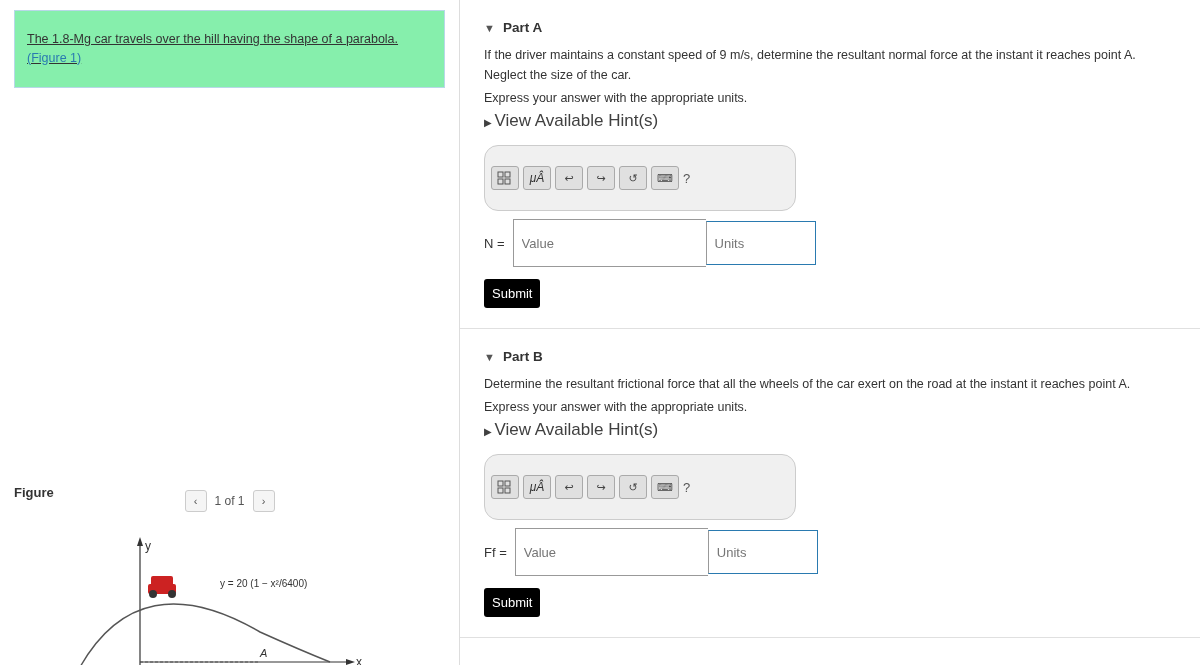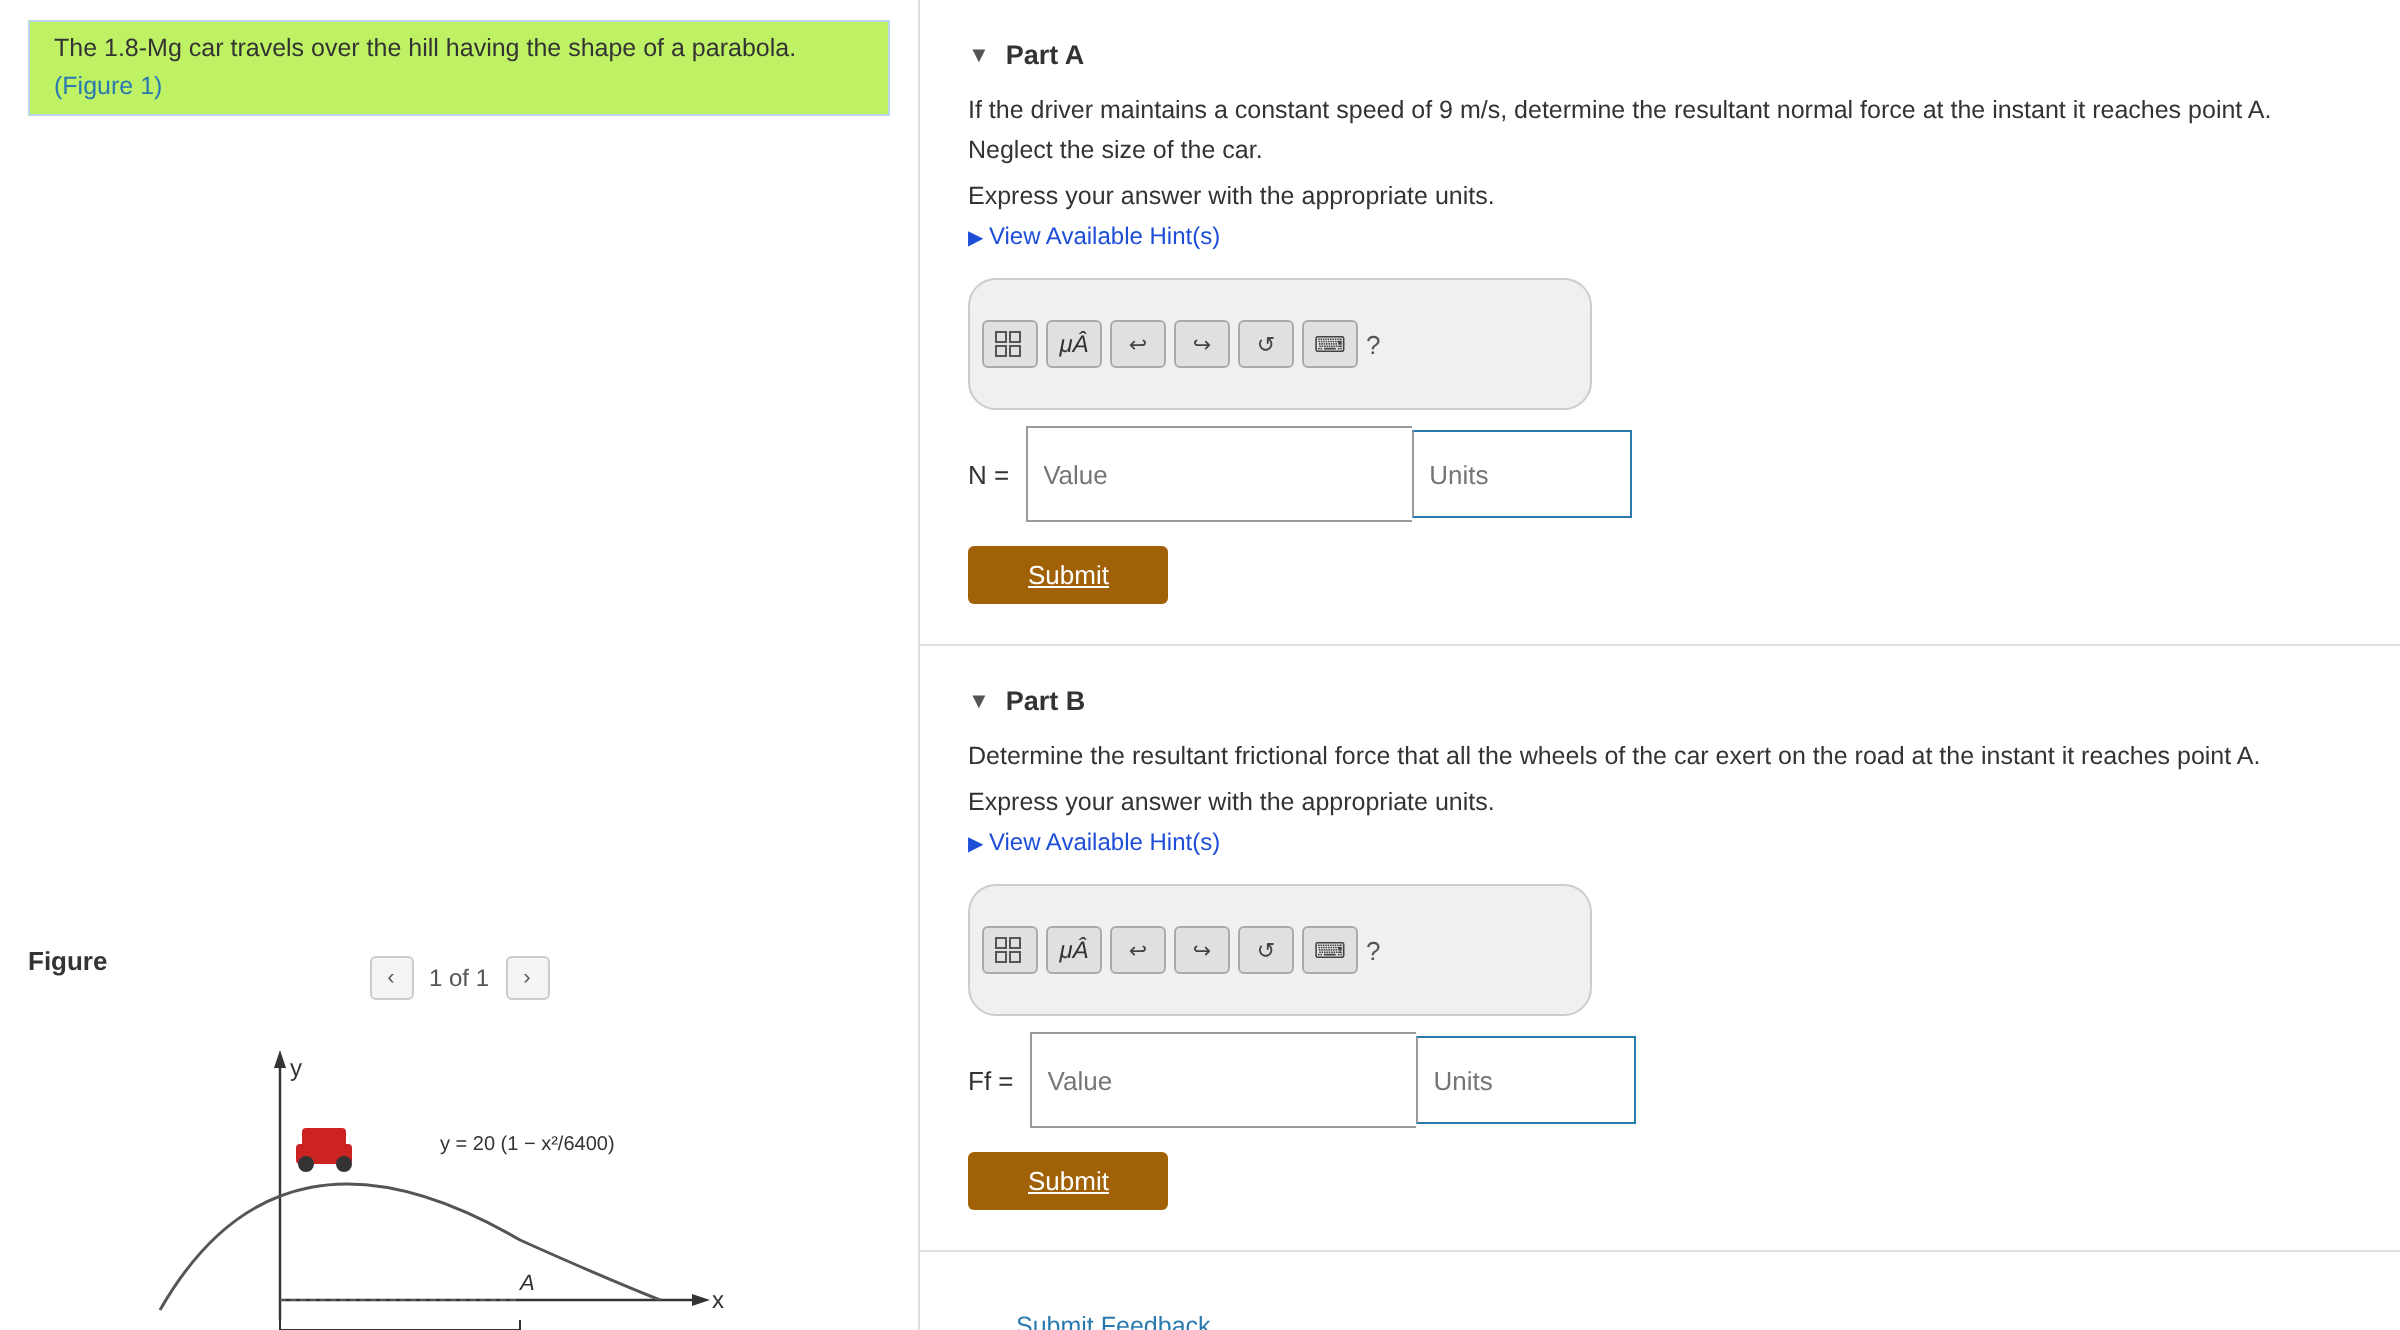--- a/index.html
+++ b/index.html
@@ -17,27 +17,28 @@
     .left-panel {
       width: 460px;
       min-height: 665px;
       border-right: 1px solid #ddd;
       position: relative;
       padding: 10px 14px;
       background: #fff;
     }
 
     .problem-statement {
-      background: #bef264;
+      background: #86efac;
       border: 1px solid #b8d8e8;
-      padding: 4px 12px;
+      padding: 19px 12px;
       font-size: 12.5px;
       line-height: 1.5;
       color: #333;
       margin-bottom: 10px;
+      text-decoration: underline;
     }
 
     .problem-statement a {
       color: #2a7ab0;
       text-decoration: none;
     }
 
     .figure-label {
       position: absolute;
       left: 14px;
@@ -121,23 +122,23 @@
       margin-bottom: 6px;
     }
 
     .express-line {
       font-size: 12.5px;
       margin-bottom: 6px;
       font-weight: normal;
     }
 
     .hint-link {
-      color: #1d4ed8;
+      color: #404040;
       text-decoration: none;
-      font-size: 12px;
+      font-size: 17px;
       cursor: pointer;
       display: block;
       margin-bottom: 14px;
     }
 
     .hint-link::before {
       content: '▶ ';
       font-size: 10px;
     }
 
@@ -217,28 +218,27 @@
       border: 1px solid #2a7ab0;
       border-left: 1px solid #999;
       padding: 4px 8px;
       font-size: 13px;
       color: #999;
       outline: none;
       background: #fff;
     }
 
     .submit-btn {
-      background: #a16207;
+      background: #000000;
       color: #fff;
       border: none;
-      padding: 7px 30px;
+      padding: 7px 8px;
       font-size: 13px;
       border-radius: 3px;
       cursor: pointer;
-      text-decoration: underline;
     }
 
     .provide-feedback {
       padding: 16px 24px;
       color: #2a7ab0;
       text-decoration: none;
       font-size: 12.5px;
       cursor: pointer;
       display: block;
     }

